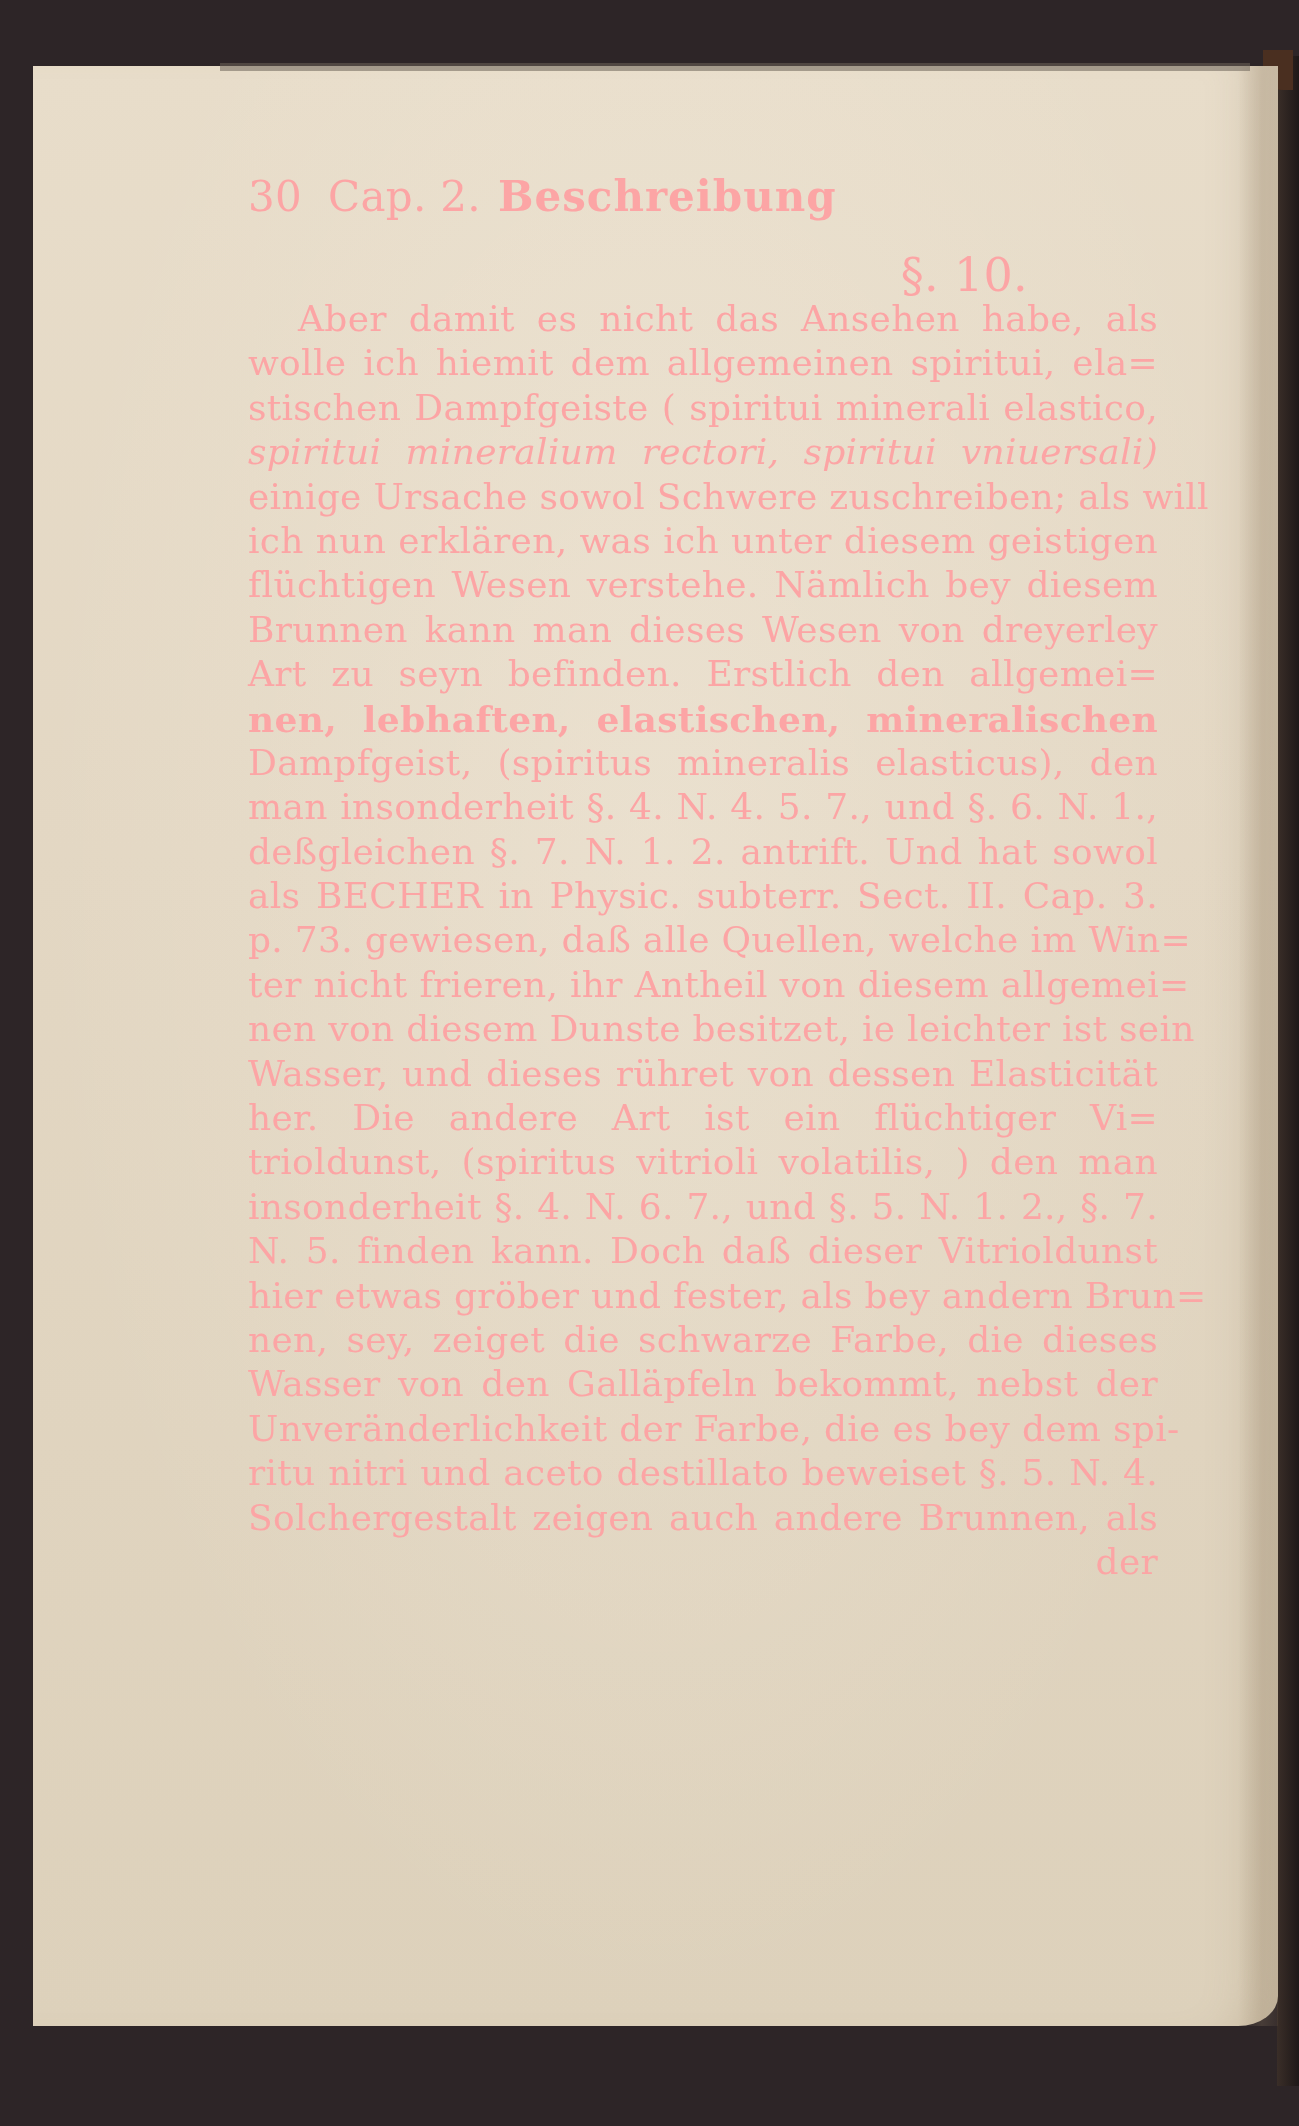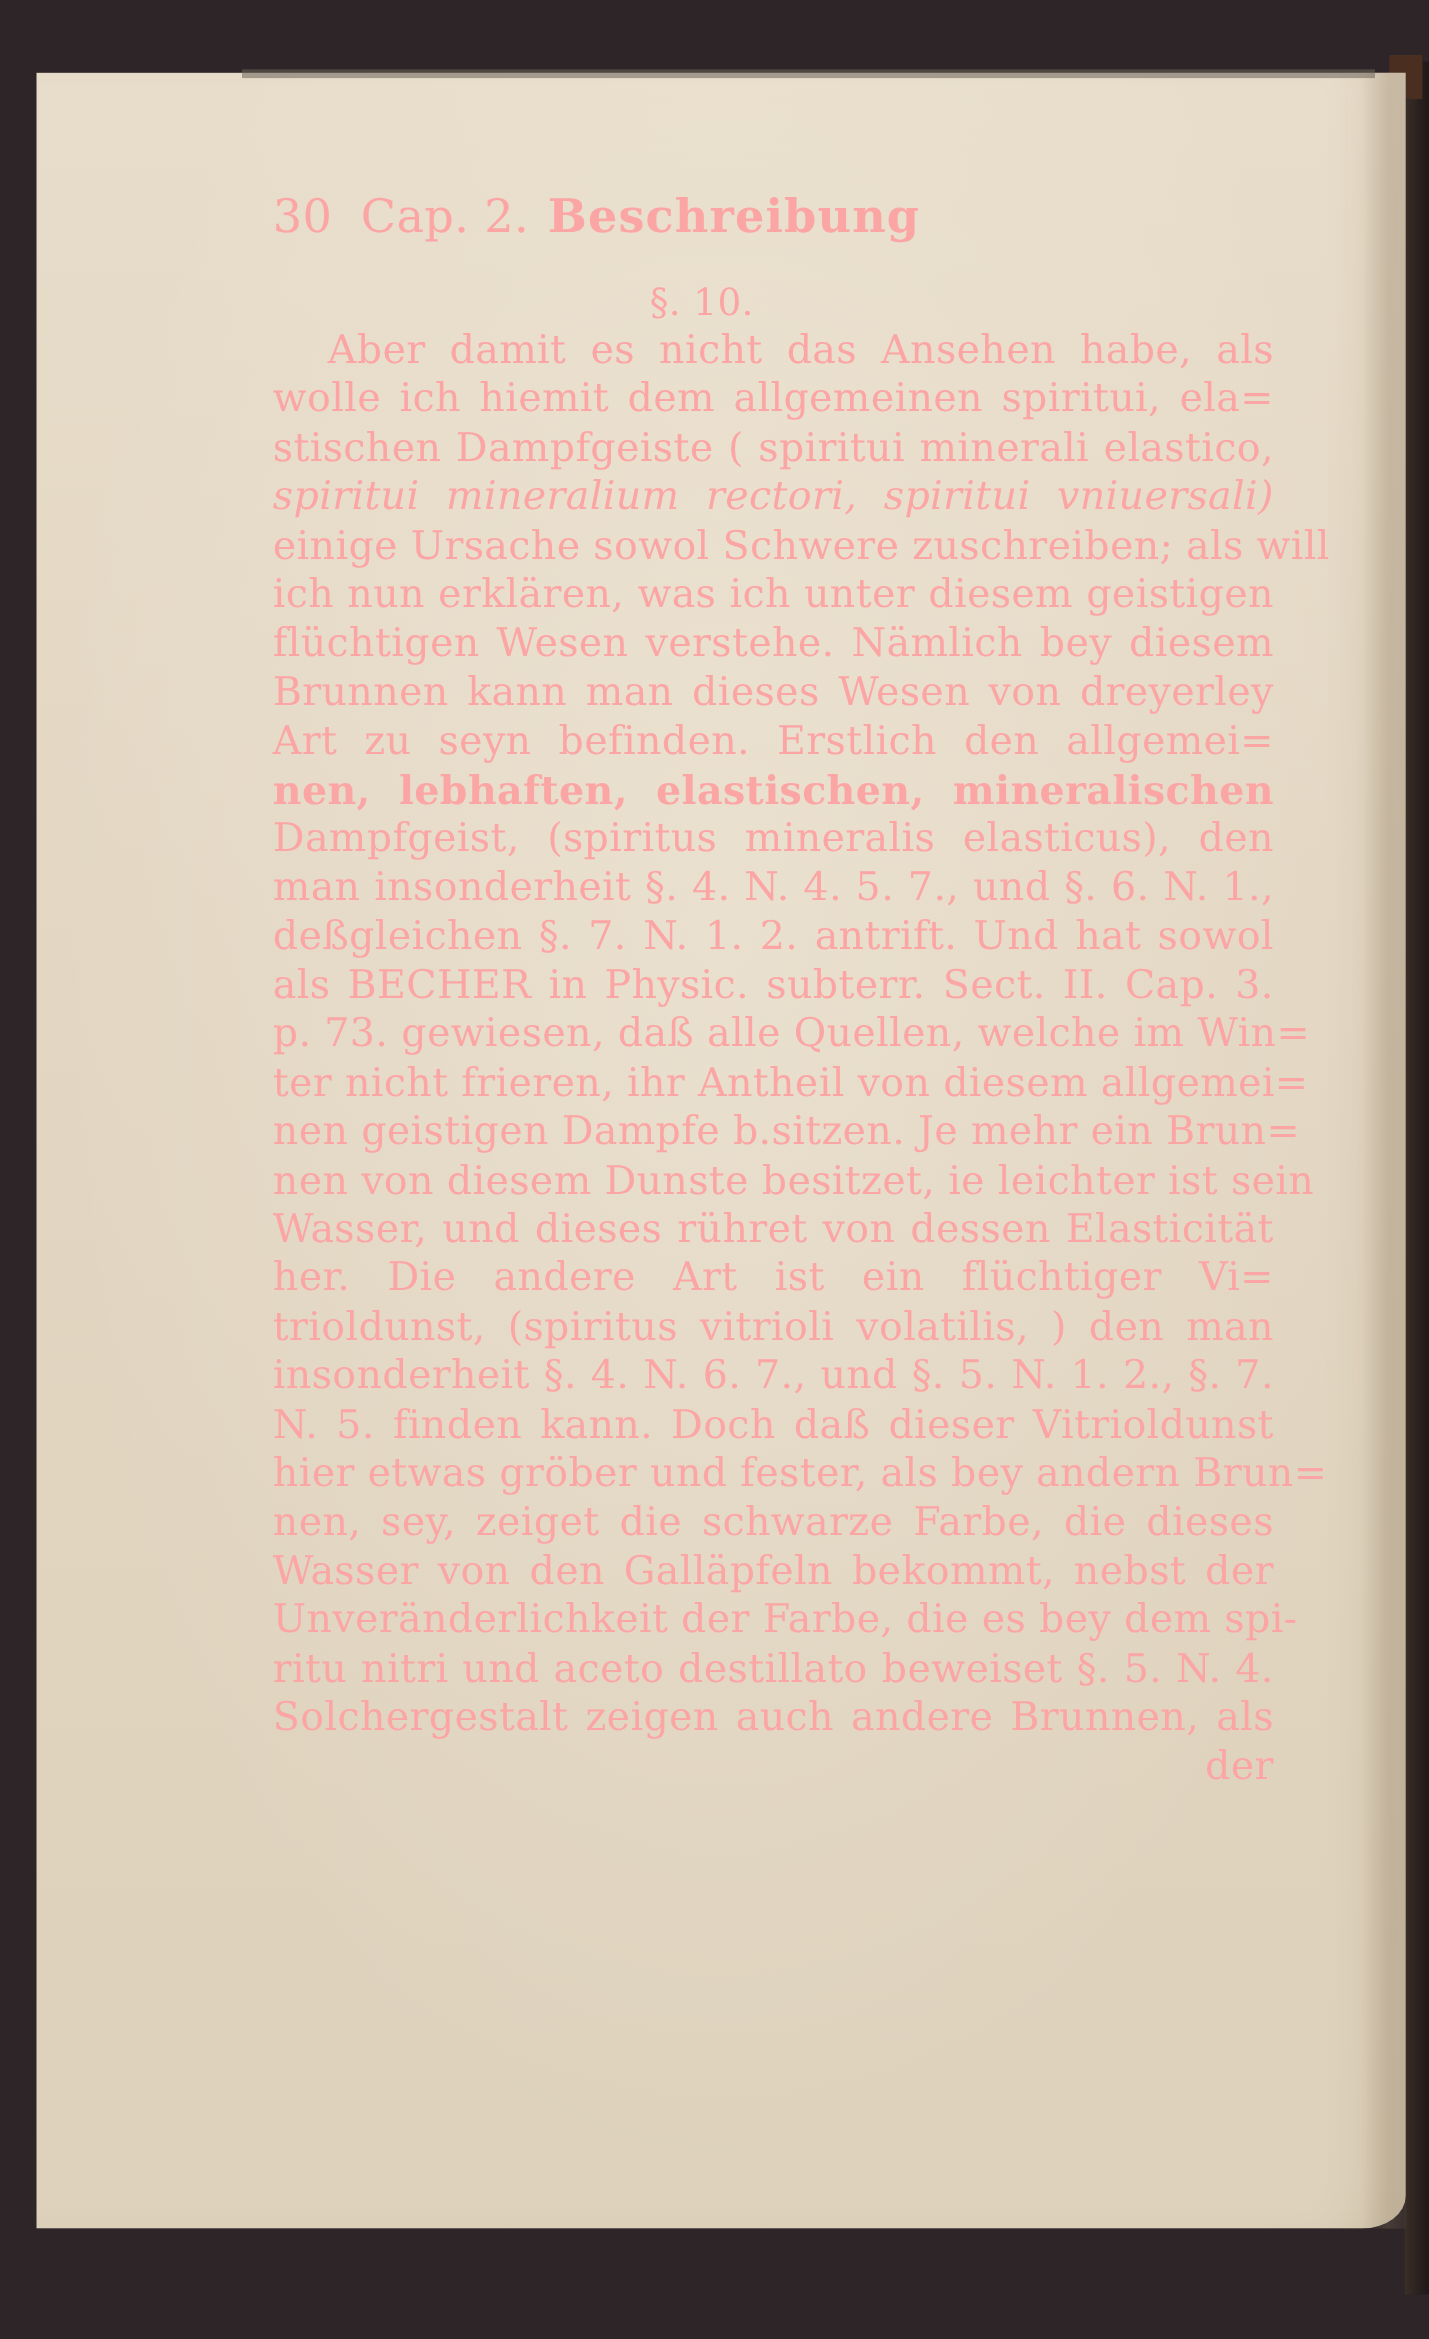--- a/index.html
+++ b/index.html
@@ -72,24 +72,24 @@
     .header {
       display: flex;
       align-items: baseline;
       height: 60px;
       font-size: 42px;
     }
     .page-number { width: 80px; }
     .chapter { width: 170px; }
     .running-title { font-weight: bold; letter-spacing: 1px; }
     .section-mark {
-      text-align: center;
+      text-align: right;
       margin-top: 18px;
       height: 44px;
-      font-size: 34px;
+      font-size: 46px;
       padding-right: 130px;
     }
     .line {
       display: block;
       white-space: nowrap;
       text-align: justify;
       text-align-last: justify;
       height: 44.4px;
     }
     .line.indent { padding-left: 50px; }
@@ -126,21 +126,20 @@
     <span class="line">flüchtigen Wesen verstehe. Nämlich bey diesem</span>
     <span class="line">Brunnen kann man dieses Wesen von dreyerley</span>
     <span class="line">Art zu seyn befinden. Erstlich den allgemei=</span>
     <span class="line bold">nen, lebhaften, elastischen, mineralischen</span>
     <span class="line">Dampfgeist, (spiritus mineralis elasticus), den</span>
     <span class="line">man insonderheit §. 4. N. 4. 5. 7., und §. 6. N. 1.,</span>
     <span class="line">deßgleichen §. 7. N. 1. 2. antrift. Und hat sowol</span>
     <span class="line">als BECHER in Physic. subterr. Sect. II. Cap. 3.</span>
     <span class="line">p. 73. gewiesen, daß alle Quellen, welche im Win=</span>
     <span class="line">ter nicht frieren, ihr Antheil von diesem allgemei=</span>
-    <span class="line">nen geistigen Dampfe b.sitzen. Je mehr ein Brun=</span>
     <span class="line">nen von diesem Dunste besitzet, ie leichter ist sein</span>
     <span class="line">Wasser, und dieses rühret von dessen Elasticität</span>
     <span class="line">her. Die andere Art ist ein flüchtiger Vi=</span>
     <span class="line">trioldunst, (spiritus vitrioli volatilis, ) den man</span>
     <span class="line">insonderheit §. 4. N. 6. 7., und §. 5. N. 1. 2., §. 7.</span>
     <span class="line">N. 5. finden kann. Doch daß dieser Vitrioldunst</span>
     <span class="line">hier etwas gröber und fester, als bey andern Brun=</span>
     <span class="line">nen, sey, zeiget die schwarze Farbe, die dieses</span>
     <span class="line">Wasser von den Galläpfeln bekommt, nebst der</span>
     <span class="line">Unveränderlichkeit der Farbe, die es bey dem spi-</span>

